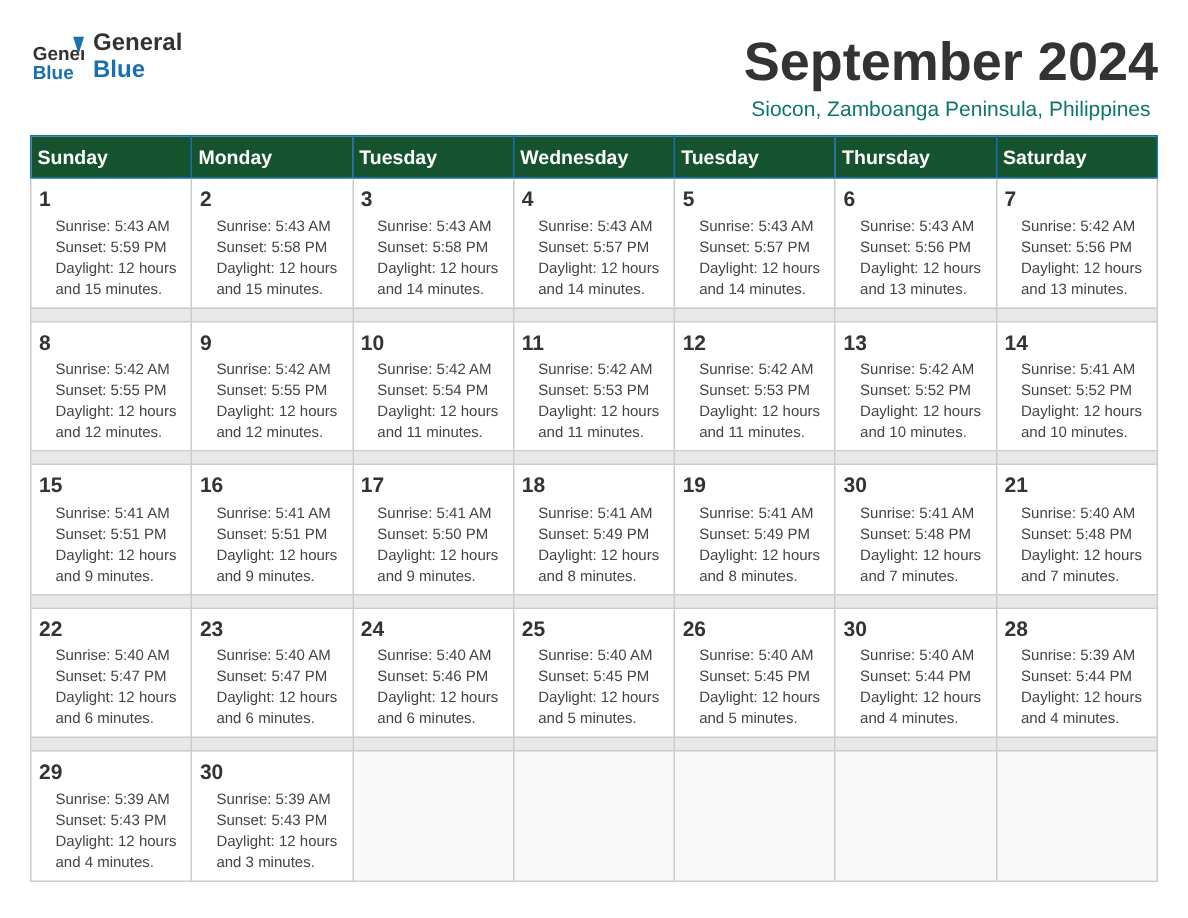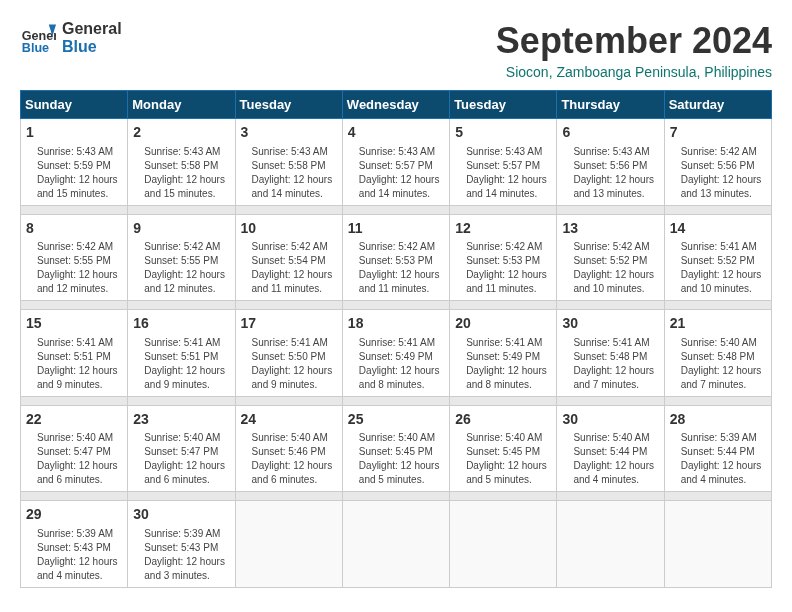--- a/index.html
+++ b/index.html
@@ -19,39 +19,39 @@
     .logo {
       display: flex;
       align-items: center;
       gap: 6px;
     }
     .logo-icon {
       width: 36px;
       height: 36px;
     }
     .title-section {
-      text-align: right;
+      text-align: center;
     }
     .month-year {
       font-size: 36px;
       font-weight: bold;
       color: #333;
     }
     .location {
       font-size: 14px;
       color: #0f766e;
       margin-top: 2px;
     }
     .calendar-table {
       width: 100%;
       border-collapse: collapse;
       font-size: 11px;
     }
     .calendar-table thead tr th {
-      background-color: #0c4a6e;
+      background-color: #14532d;
       color: #fff;
       padding: 6px 4px;
       text-align: left;
       font-size: 13px;
       font-weight: bold;
       border: 1px solid #1a6faf;
     }
     .calendar-table tbody tr td {
       border: 1px solid #ccc;
       vertical-align: top;
@@ -207,21 +207,21 @@
         </td>
         <td>
           <span class="day-number">17</span>
           <div class="day-info">Sunrise: 5:41 AM<br>Sunset: 5:50 PM<br>Daylight: 12 hours and 9 minutes.</div>
         </td>
         <td>
           <span class="day-number">18</span>
           <div class="day-info">Sunrise: 5:41 AM<br>Sunset: 5:49 PM<br>Daylight: 12 hours and 8 minutes.</div>
         </td>
         <td>
-          <span class="day-number">20</span>
+          <span class="day-number">19</span>
           <div class="day-info">Sunrise: 5:41 AM<br>Sunset: 5:49 PM<br>Daylight: 12 hours and 8 minutes.</div>
         </td>
         <td>
           <span class="day-number">30</span>
           <div class="day-info">Sunrise: 5:41 AM<br>Sunset: 5:48 PM<br>Daylight: 12 hours and 7 minutes.</div>
         </td>
         <td>
           <span class="day-number">21</span>
           <div class="day-info">Sunrise: 5:40 AM<br>Sunset: 5:48 PM<br>Daylight: 12 hours and 7 minutes.</div>
         </td>

